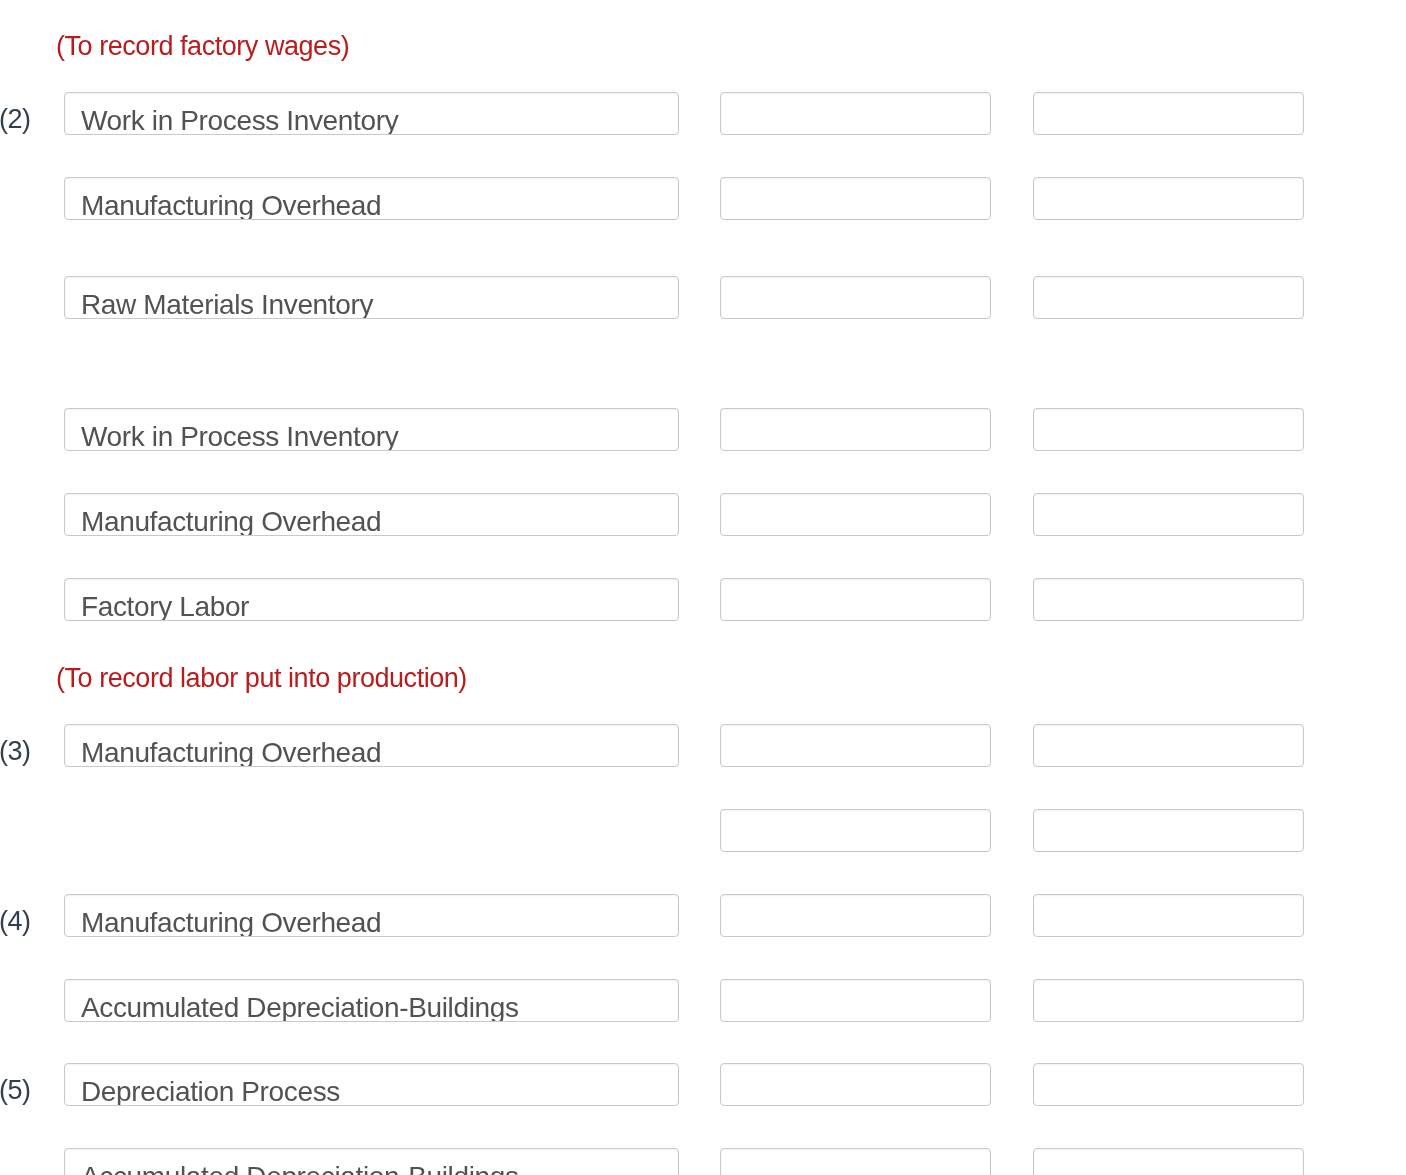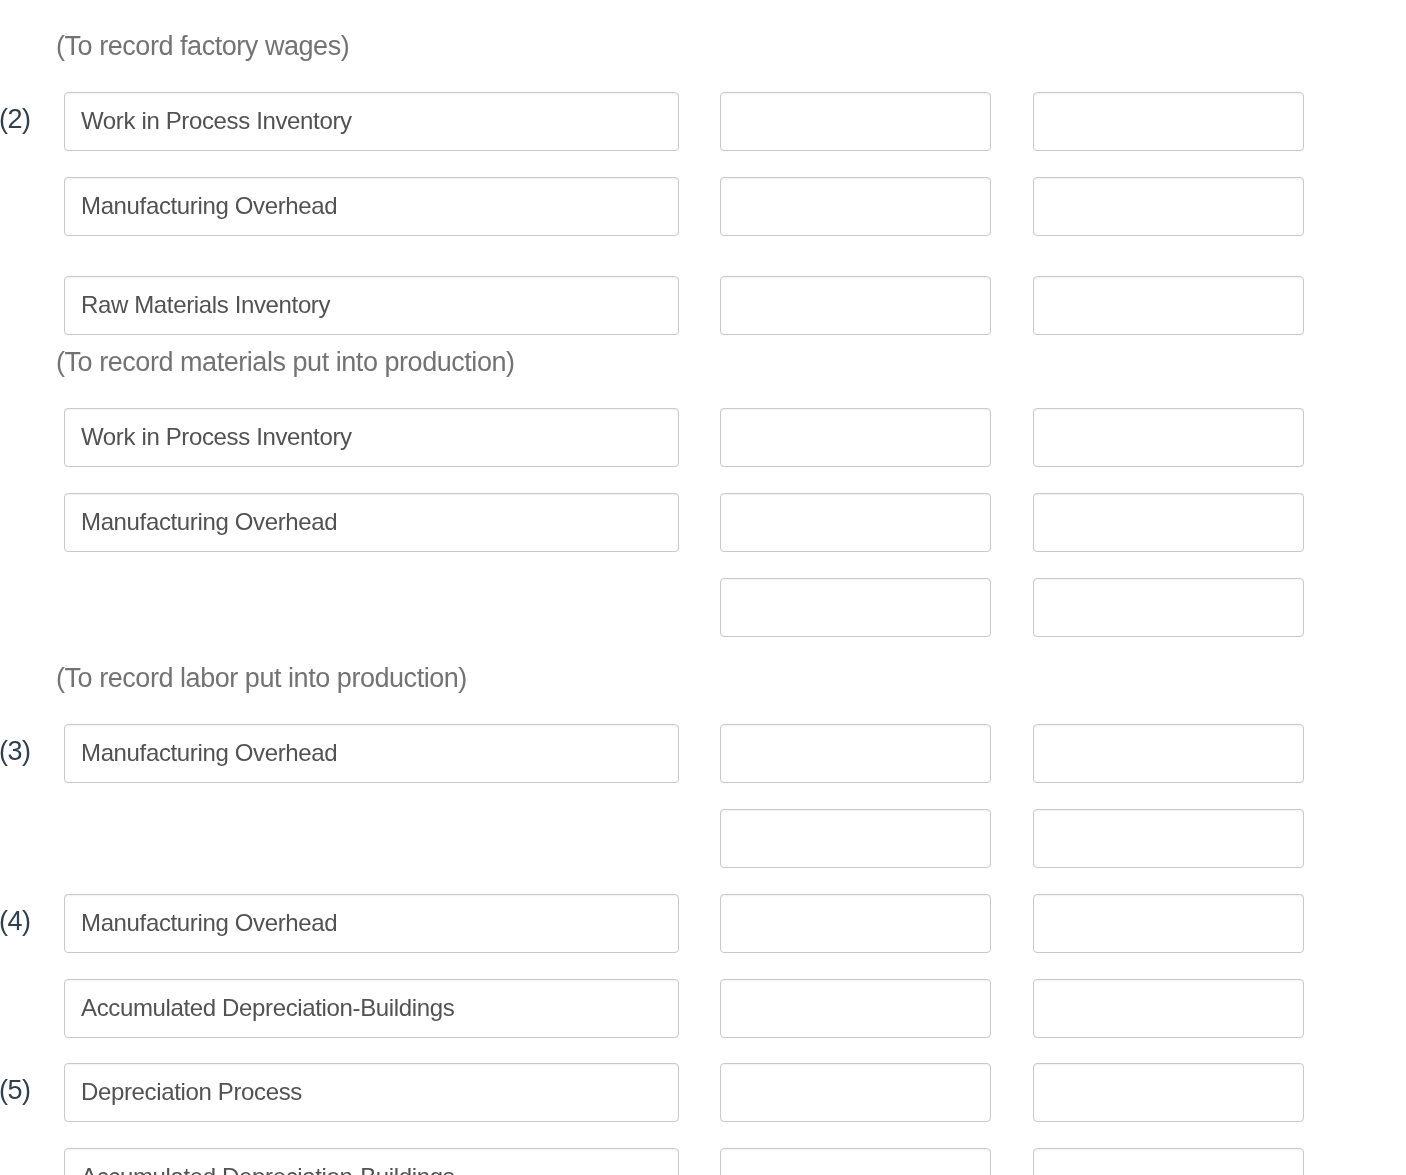--- a/index.html
+++ b/index.html
@@ -13,47 +13,47 @@
   }
   .sheet { position: relative; width:1406px; height:1175px; overflow:hidden; background:#ffffff; }
 
   
   .caption {
     position: absolute;
     left: 56px;
     font-size: 27px;
     letter-spacing: -0.455px;
     line-height: 27px;
-    color: #737373;
+    color: #b91c1c;
     white-space: nowrap;
   }
 
   
   .rownum {
     position: absolute;
     left: -1px;
     font-size: 27px;
     letter-spacing: -0.455px;
     line-height: 27px;
     color: #32404d;
     white-space: nowrap;
   }
 
   
   .jrow { position: absolute; left: 0; width: 1406px; height: 53px; }
 
   .field {
     position: absolute;
     top: 0;
-    height: 59px;
+    height: 43px;
     border: 1px solid #c9c9c9;
     border-radius: 4px;
     background: #ffffff;
     box-shadow: inset 0 1px 2px rgba(0,0,0,.055);
-    font-size: 24px;
+    font-size: 28px;
     letter-spacing: -0.36px;
     color: #525252;
     white-space: nowrap;
     overflow: hidden;
     cursor: text;
   }
   .field .txt {
     position: absolute;
     left: 16px;
     top: 16px;
@@ -97,21 +97,20 @@
     <div class="field f-acct">
       <span class="txt">Raw Materials Inventory</span>
     </div>
     <div class="field f-dr">
       <span class="txt"></span>
     </div>
     <div class="field f-cr">
       <span class="txt"></span>
     </div>
   </div>
-  <div class="caption" style="top:349px">(To record materials put into production)</div>
   <div class="jrow" style="top:408px">
     <div class="field f-acct">
       <span class="txt">Work in Process Inventory</span>
     </div>
     <div class="field f-dr">
       <span class="txt"></span>
     </div>
     <div class="field f-cr">
       <span class="txt"></span>
     </div>
@@ -121,20 +120,23 @@
       <span class="txt">Manufacturing Overhead</span>
     </div>
     <div class="field f-dr">
       <span class="txt"></span>
     </div>
     <div class="field f-cr">
       <span class="txt"></span>
     </div>
   </div>
   <div class="jrow" style="top:578px">
+    <div class="field f-acct">
+      <span class="txt">Factory Labor</span>
+    </div>
     <div class="field f-dr">
       <span class="txt"></span>
     </div>
     <div class="field f-cr">
       <span class="txt"></span>
     </div>
   </div>
   <div class="caption" style="top:665px">(To record labor put into production)</div>
   <div class="jrow" style="top:724px">
     <span class="rownum" style="top:14px">(3)</span>

